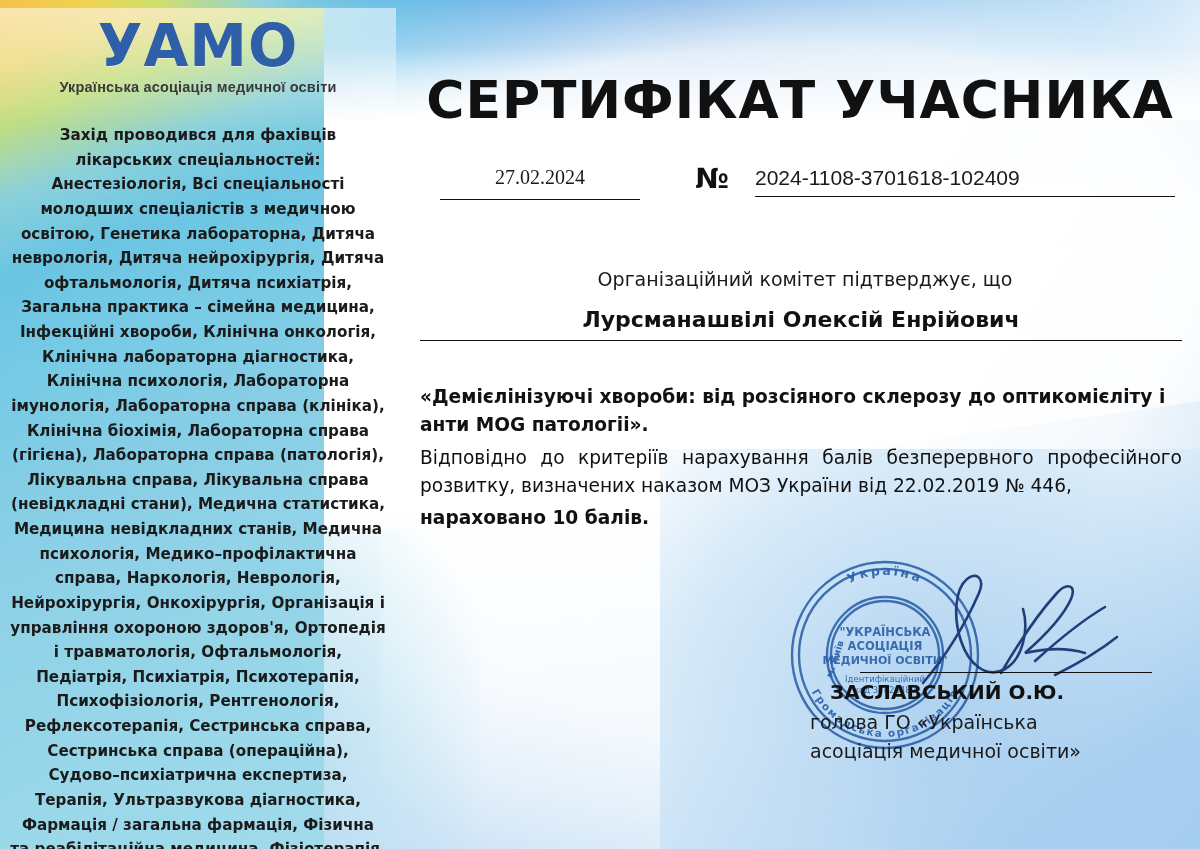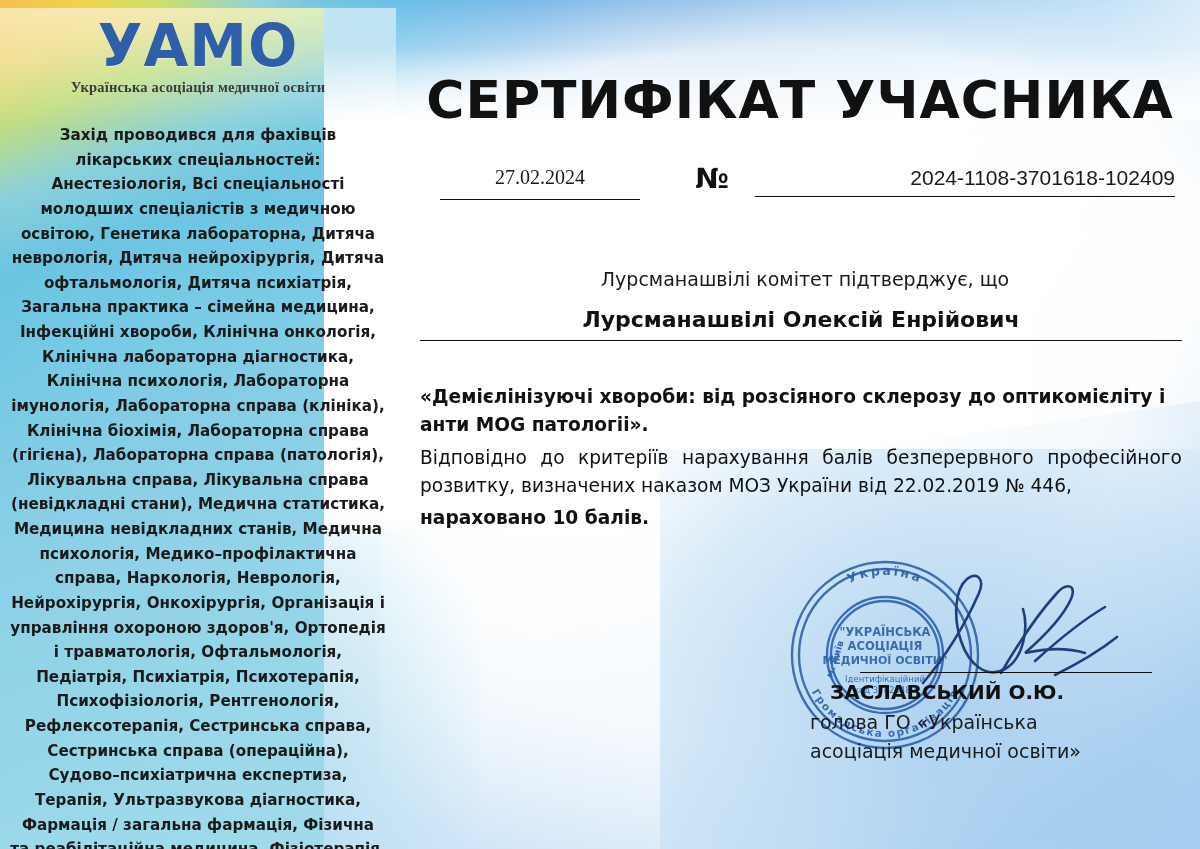--- a/index.html
+++ b/index.html
@@ -116,21 +116,21 @@
     line-height: 1.05;
     font-family: "DejaVu Sans", sans-serif;
     text-shadow: 0 1px 0 rgba(255,255,255,0.45);
   }
   .logo-sub {
     margin-top: 2px;
     font-size: 14.5px;
     font-weight: bold;
     color: #3a3a3a;
     letter-spacing: 0.2px;
-    font-family: Liberation Serif, serif;
+    font-family: Liberation Sans, sans-serif;
   }
   .spec-text {
     position: absolute;
     left: 6px;
     top: 115px;
     width: 384px;
     text-align: center;
     font-size: 15.2px;
     line-height: 1.62;
     font-weight: bold;
@@ -174,21 +174,21 @@
     left: 265px; top: 2px;
     font-size: 28px;
     font-weight: bold;
     color: #111;
     font-family: "DejaVu Sans", sans-serif;
   }
   .num-field {
     position: absolute;
     left: 325px; top: 6px;
     width: 420px;
-    text-align: right;
+    text-align: left;
     font-size: 21px;
     color: #1a1a1a;
     border-bottom: 1.6px solid #111;
     padding-bottom: 6px;
     font-family: "Liberation Sans", sans-serif;
   }
   .confirm-line {
     position: absolute;
     left: 420px; top: 268px;
     width: 770px;
@@ -291,21 +291,21 @@
   </div>
 
   <div class="cert-title">СЕРТИФІКАТ УЧАСНИКА</div>
 
   <div class="meta-row">
     <div class="date-field">27.02.2024</div>
     <div class="num-label">№</div>
     <div class="num-field">2024-1108-3701618-102409</div>
   </div>
 
-  <div class="confirm-line">Лурсманашвілі комітет підтверджує, що</div>
+  <div class="confirm-line">Організаційний комітет підтверджує, що</div>
   <div class="recipient">Лурсманашвілі Олексій Енрійович</div>
 
   <div class="body-block">
     <p class="body-line bold">«Демієлінізуючі хвороби: від розсіяного склерозу до оптикомієліту і анти MOG патологіі».</p>
     <p class="body-line justify">Відповідно до критеріїв нарахування балів безперервного професійного розвитку, визначених наказом МОЗ України від 22.02.2019 № 446,</p>
     <p class="body-line bold">нараховано 10 балів.</p>
   </div>
 
   <div class="stamp">
     <svg width="214" height="214" viewBox="0 0 214 214" xmlns="http://www.w3.org/2000/svg">

